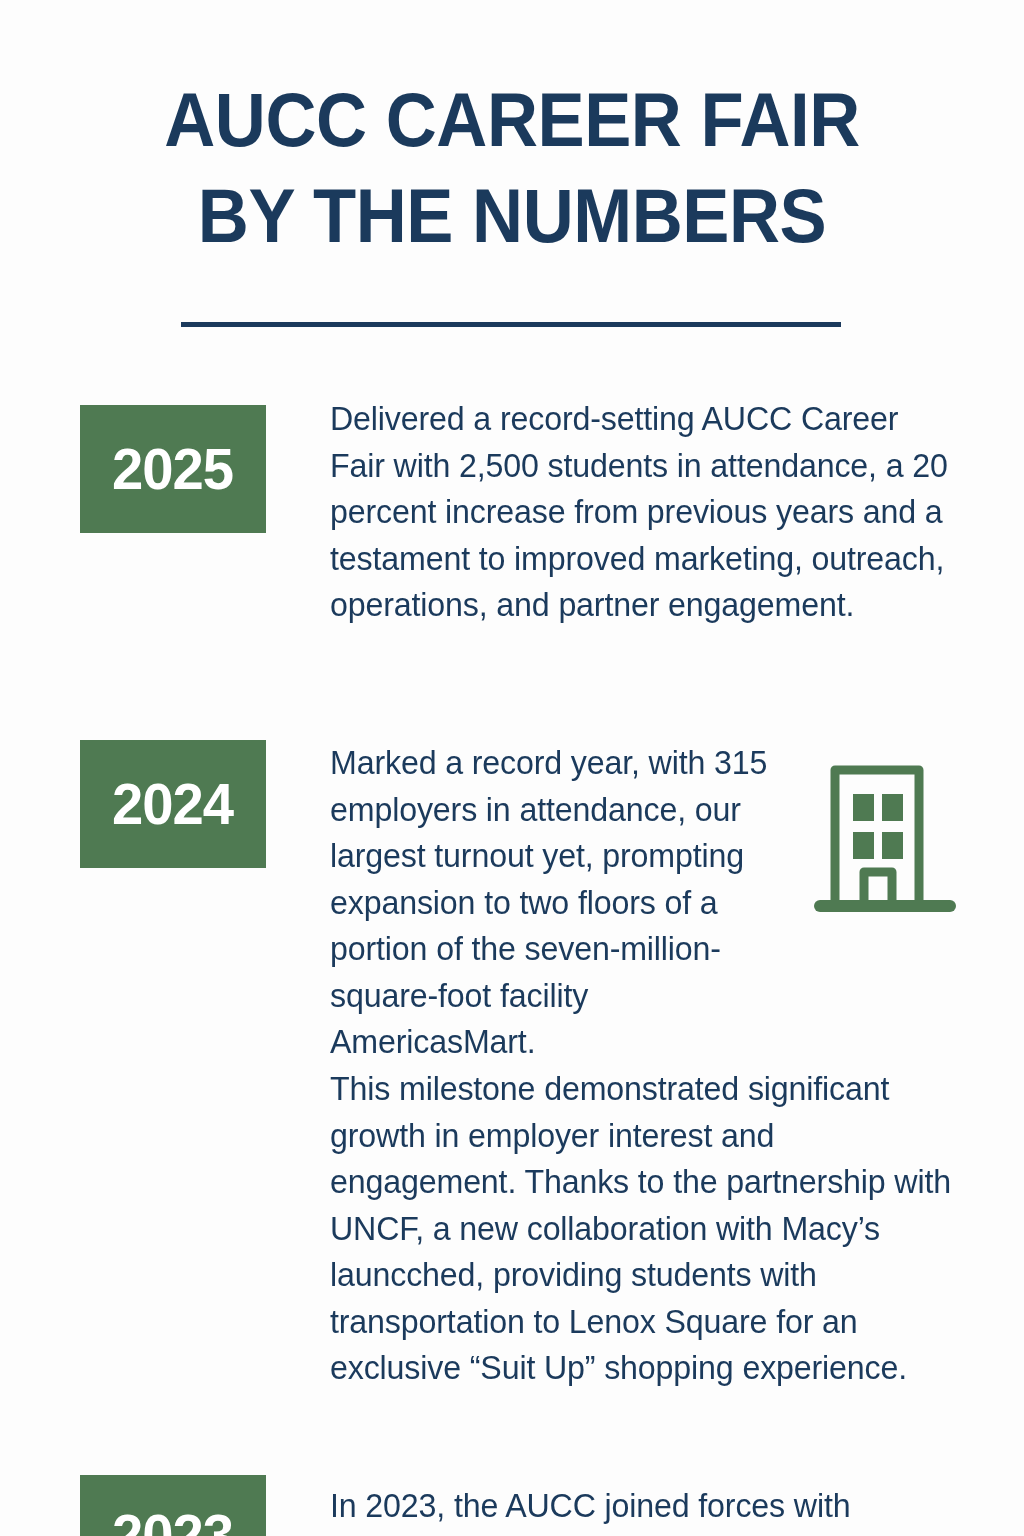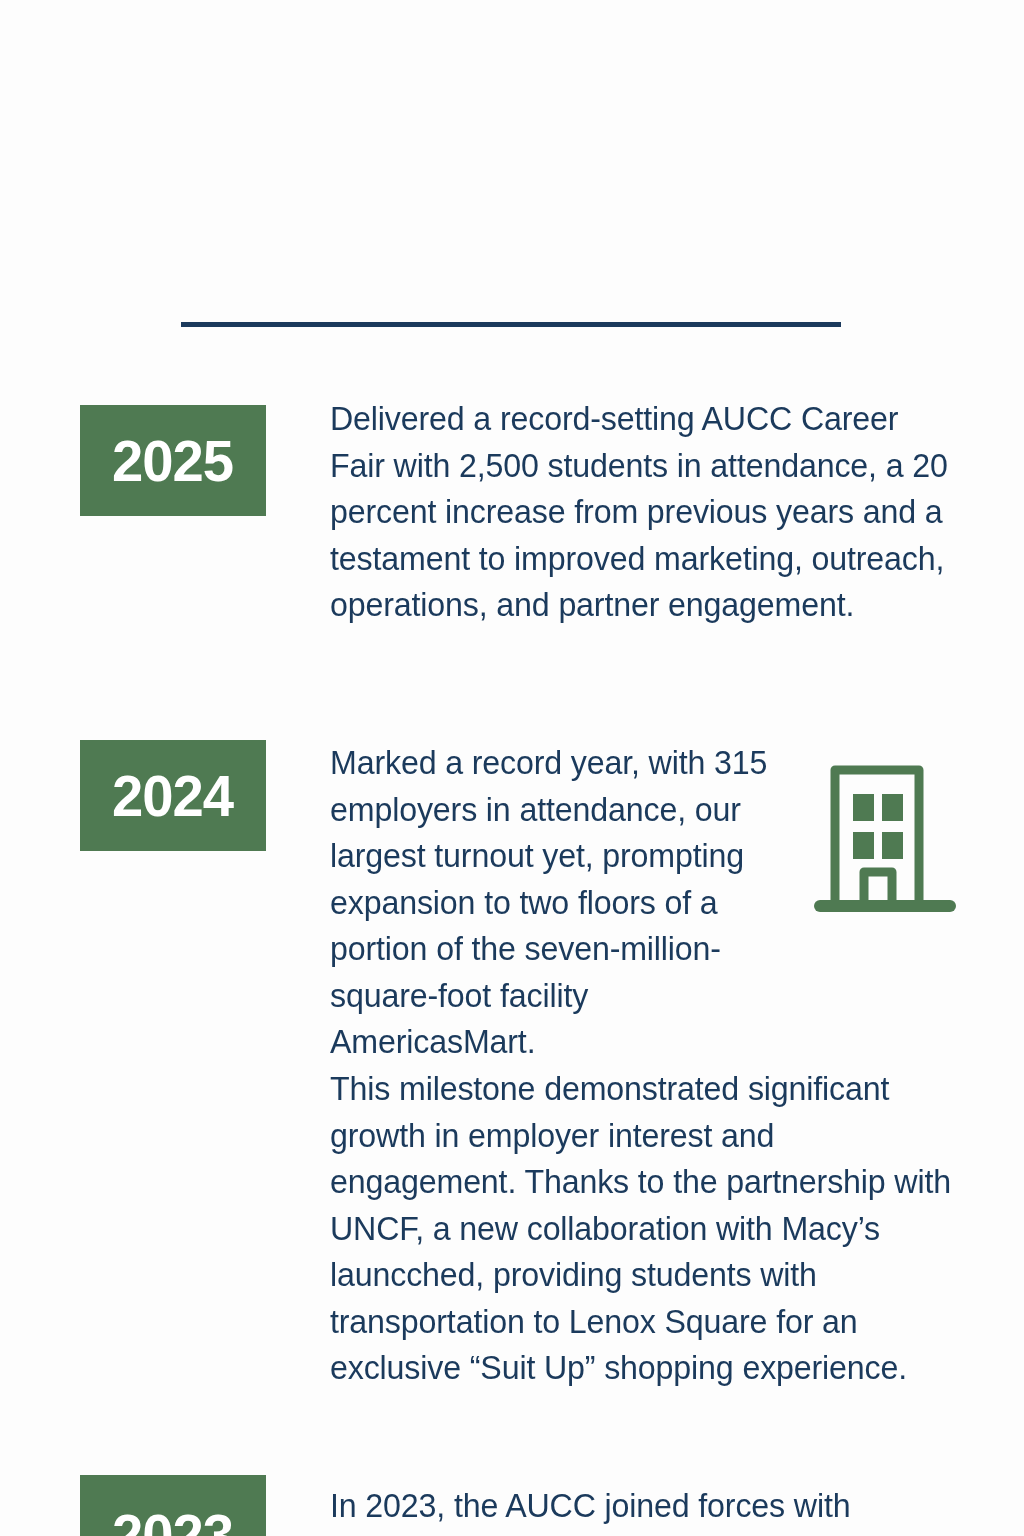--- a/index.html
+++ b/index.html
@@ -61,21 +61,21 @@
     width: 1024px;
   }
   .row-2025 { top: 396px; }
   .row-2024 { top: 740px; }
   .row-2023 { top: 1461px; }
 
   .year-badge {
     position: absolute;
     left: 80px;
     width: 186px;
-    height: 111px;
+    height: 128px;
     background: #4f7a52;
     display: flex;
     align-items: center;
     justify-content: center;
     box-sizing: border-box;
   }
   .row-2025 .year-badge { top: 9px; }
   .row-2024 .year-badge { top: 0; }
   .row-2023 .year-badge { top: 14px; height: 119px; }
 
@@ -114,20 +114,24 @@
     top: 22px;
     width: 146px;
     height: 160px;
   }
 </style>
 </head>
 <body>
 
 <div class="page">
 
+  <div class="title-block">
+    <span class="title-line">AUCC CAREER FAIR</span>
+    <span class="title-line">BY THE NUMBERS</span>
+  </div>
 
   <div class="divider"></div>
 
   <div class="row row-2025">
     <div class="year-badge">
       <span class="year-badge-text">2025</span>
     </div>
     <div class="body-text">Delivered a record-setting AUCC Career Fair with 2,500 students in attendance, a 20 percent increase from previous years and a testament to improved marketing, outreach, operations, and partner engagement.</div>
   </div>
 

